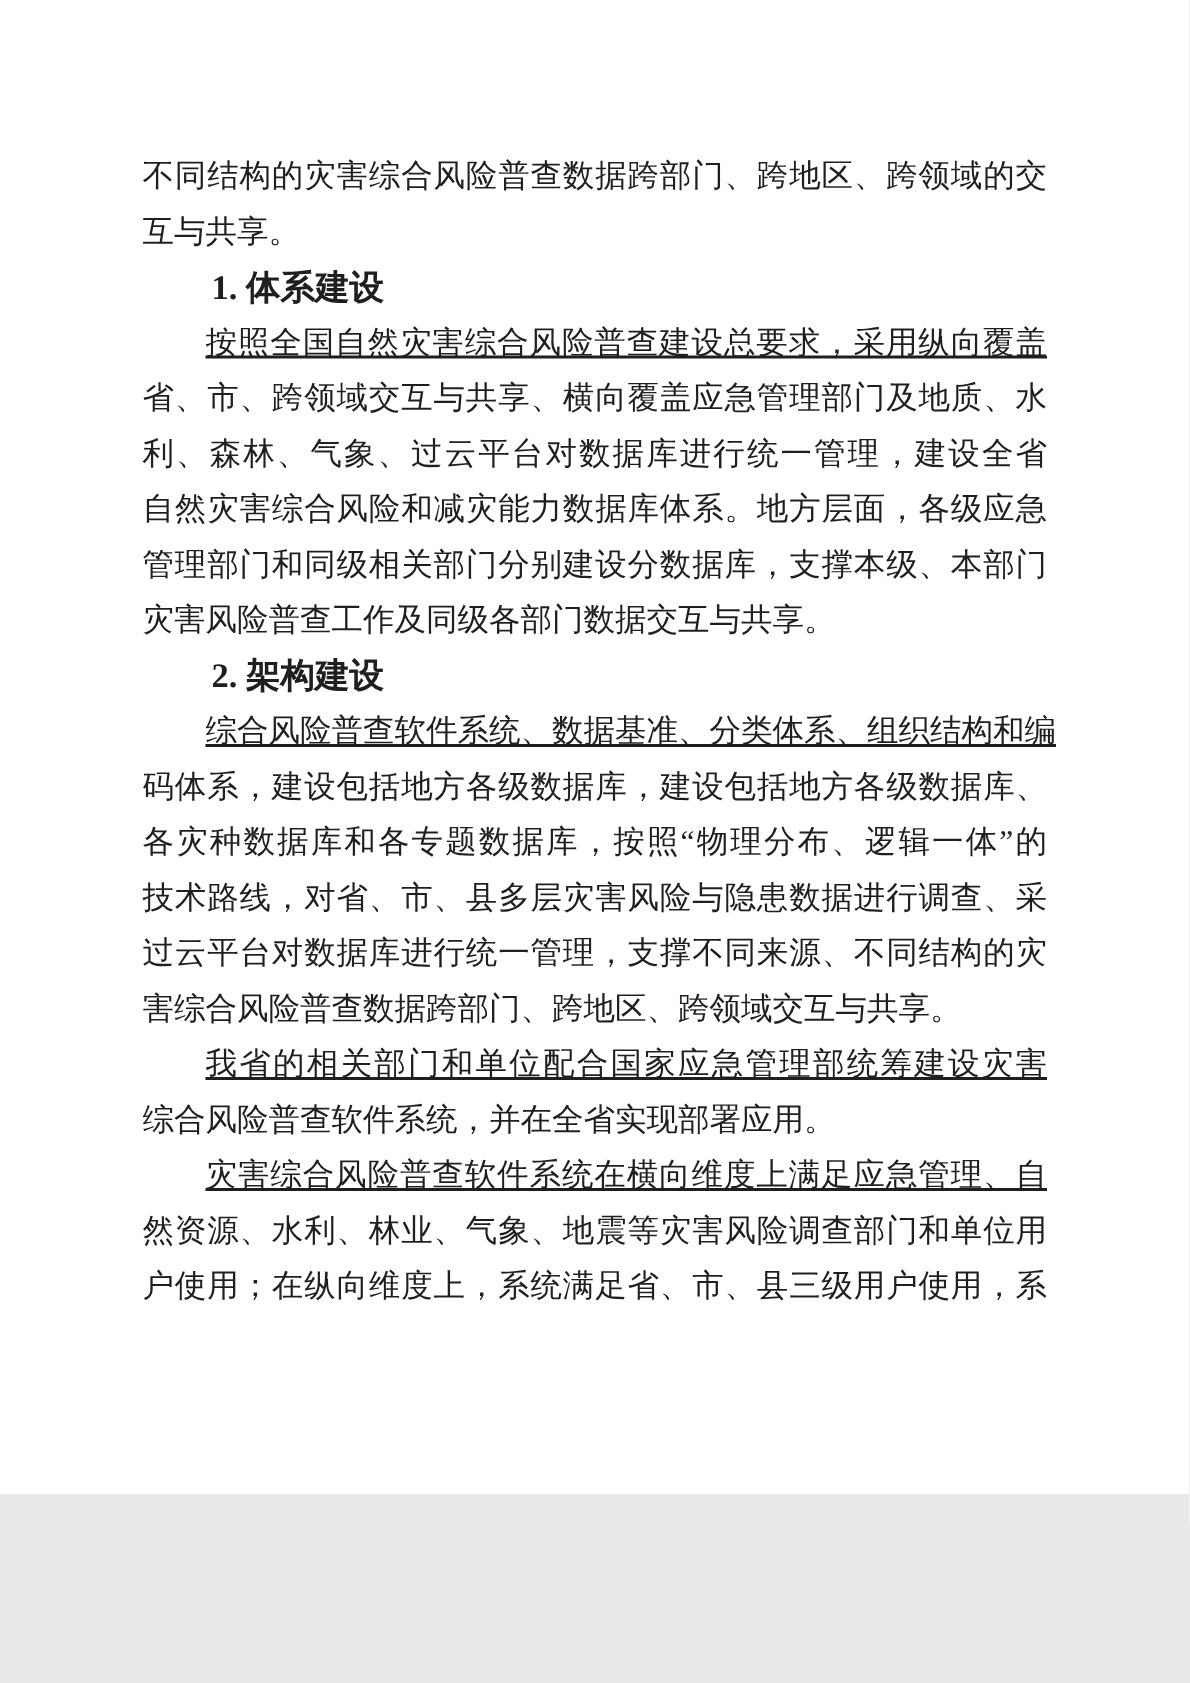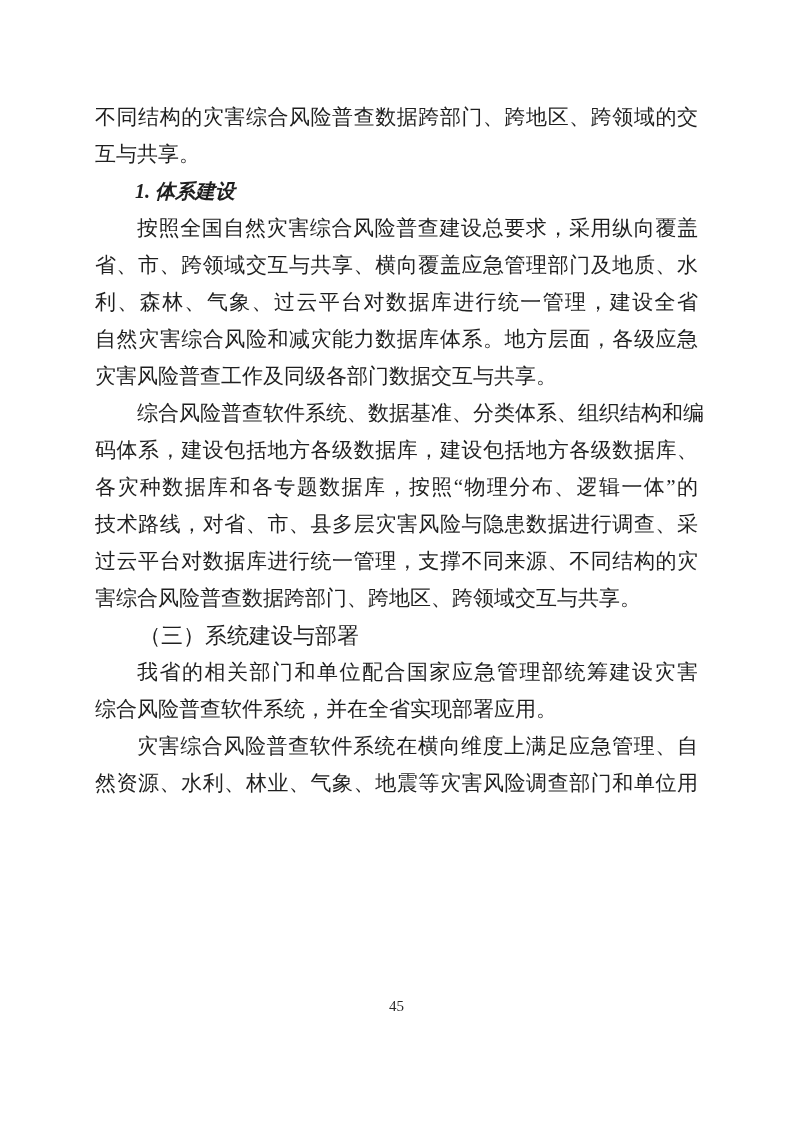--- a/index.html
+++ b/index.html
@@ -3,21 +3,21 @@
 <meta charset="utf-8">
 <style>
   html, body {
     margin: 0;
     padding: 0;
     background: #e8e8e8;
   }
   .page {
     position: relative;
     width: 793px;
-    height: 1122px;
+    height: 996px;
     margin: 0 auto;
     background: #ffffff;
     color: #1f1f1f;
     font-family: "Liberation Serif", "DejaVu Serif", serif;
     overflow: hidden;
   }
   .textblock {
     position: absolute;
     top: 99px;
     left: 95px;
@@ -31,30 +31,30 @@
     white-space: nowrap;
     text-align: justify;
     text-align-last: justify;
   }
   .ln.cont {
     text-align-last: justify;
   }
   .ln.start {
     text-indent: 2em;
     text-align-last: justify;
+    text-decoration: underline;
   }
   .ln.end {
     text-align-last: left;
   }
   .ln.heading {
     font-weight: 700;
     text-indent: 2em;
     text-align-last: left;
-    font-size: 20px;
-    font-style: italic;
+    font-size: 23px;
   }
   .ln.sub {
     text-indent: 2em;
     text-align-last: left;
     font-size: 22px;
   }
   .pageno {
     position: absolute;
     top: 998px;
     left: 0;
@@ -70,27 +70,29 @@
 
 <div class="page">
   <div class="textblock">
     <div class="ln cont">不同结构的灾害综合风险普查数据跨部门、跨地区、跨领域的交</div>
     <div class="ln end">互与共享。</div>
     <div class="ln heading">1. 体系建设</div>
     <div class="ln start">按照全国自然灾害综合风险普查建设总要求，采用纵向覆盖</div>
     <div class="ln cont">省、市、跨领域交互与共享、横向覆盖应急管理部门及地质、水</div>
     <div class="ln cont">利、森林、气象、过云平台对数据库进行统一管理，建设全省</div>
     <div class="ln cont">自然灾害综合风险和减灾能力数据库体系。地方层面，各级应急</div>
+    <div class="ln cont">管理部门和同级相关部门分别建设分数据库，支撑本级、本部门</div>
     <div class="ln end">灾害风险普查工作及同级各部门数据交互与共享。</div>
+    <div class="ln heading">2. 架构建设</div>
     <div class="ln start">综合风险普查软件系统、数据基准、分类体系、组织结构和编</div>
     <div class="ln cont">码体系，建设包括地方各级数据库，建设包括地方各级数据库、</div>
     <div class="ln cont">各灾种数据库和各专题数据库，按照“物理分布、逻辑一体”的</div>
     <div class="ln cont">技术路线，对省、市、县多层灾害风险与隐患数据进行调查、采</div>
     <div class="ln cont">过云平台对数据库进行统一管理，支撑不同来源、不同结构的灾</div>
     <div class="ln end">害综合风险普查数据跨部门、跨地区、跨领域交互与共享。</div>
-    <div class="ln sub">（三）系统建设与部署</div>
     <div class="ln start">我省的相关部门和单位配合国家应急管理部统筹建设灾害</div>
     <div class="ln end">综合风险普查软件系统，并在全省实现部署应用。</div>
     <div class="ln start">灾害综合风险普查软件系统在横向维度上满足应急管理、自</div>
     <div class="ln cont">然资源、水利、林业、气象、地震等灾害风险调查部门和单位用</div>
+    <div class="ln cont">户使用；在纵向维度上，系统满足省、市、县三级用户使用，系</div>
   </div>
   <div class="pageno">45</div>
 </div>
 
 </body></html>

